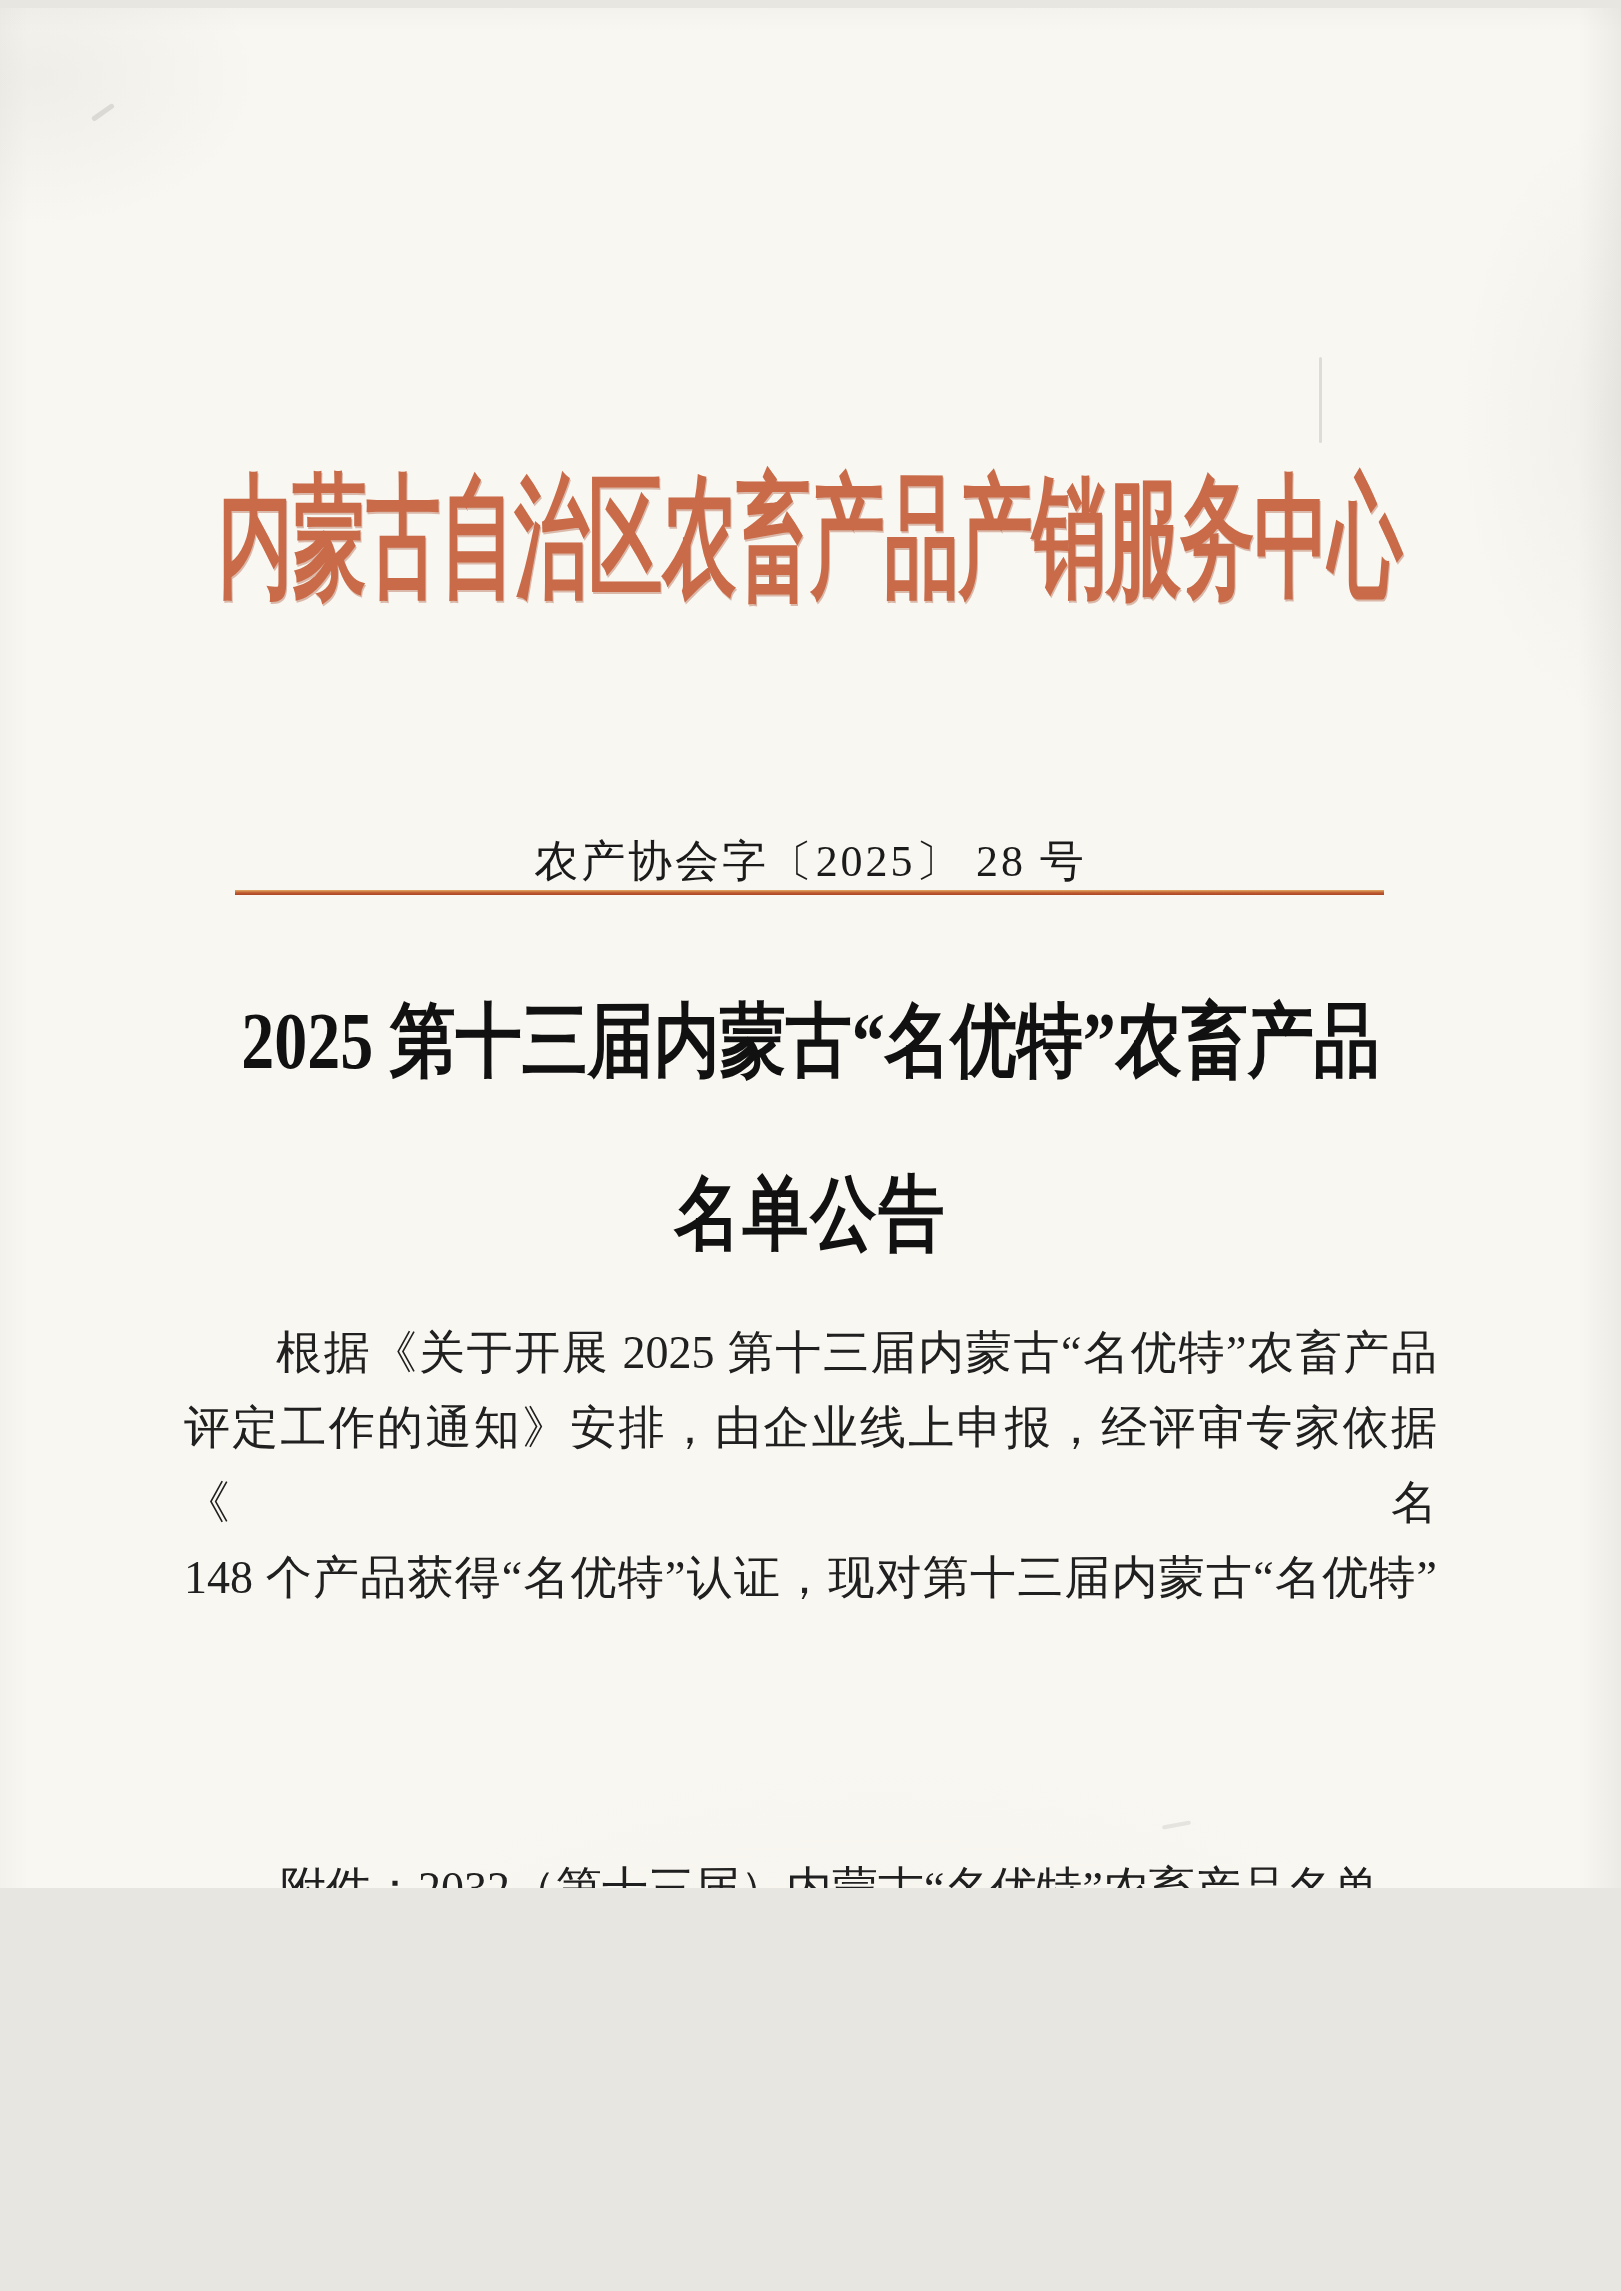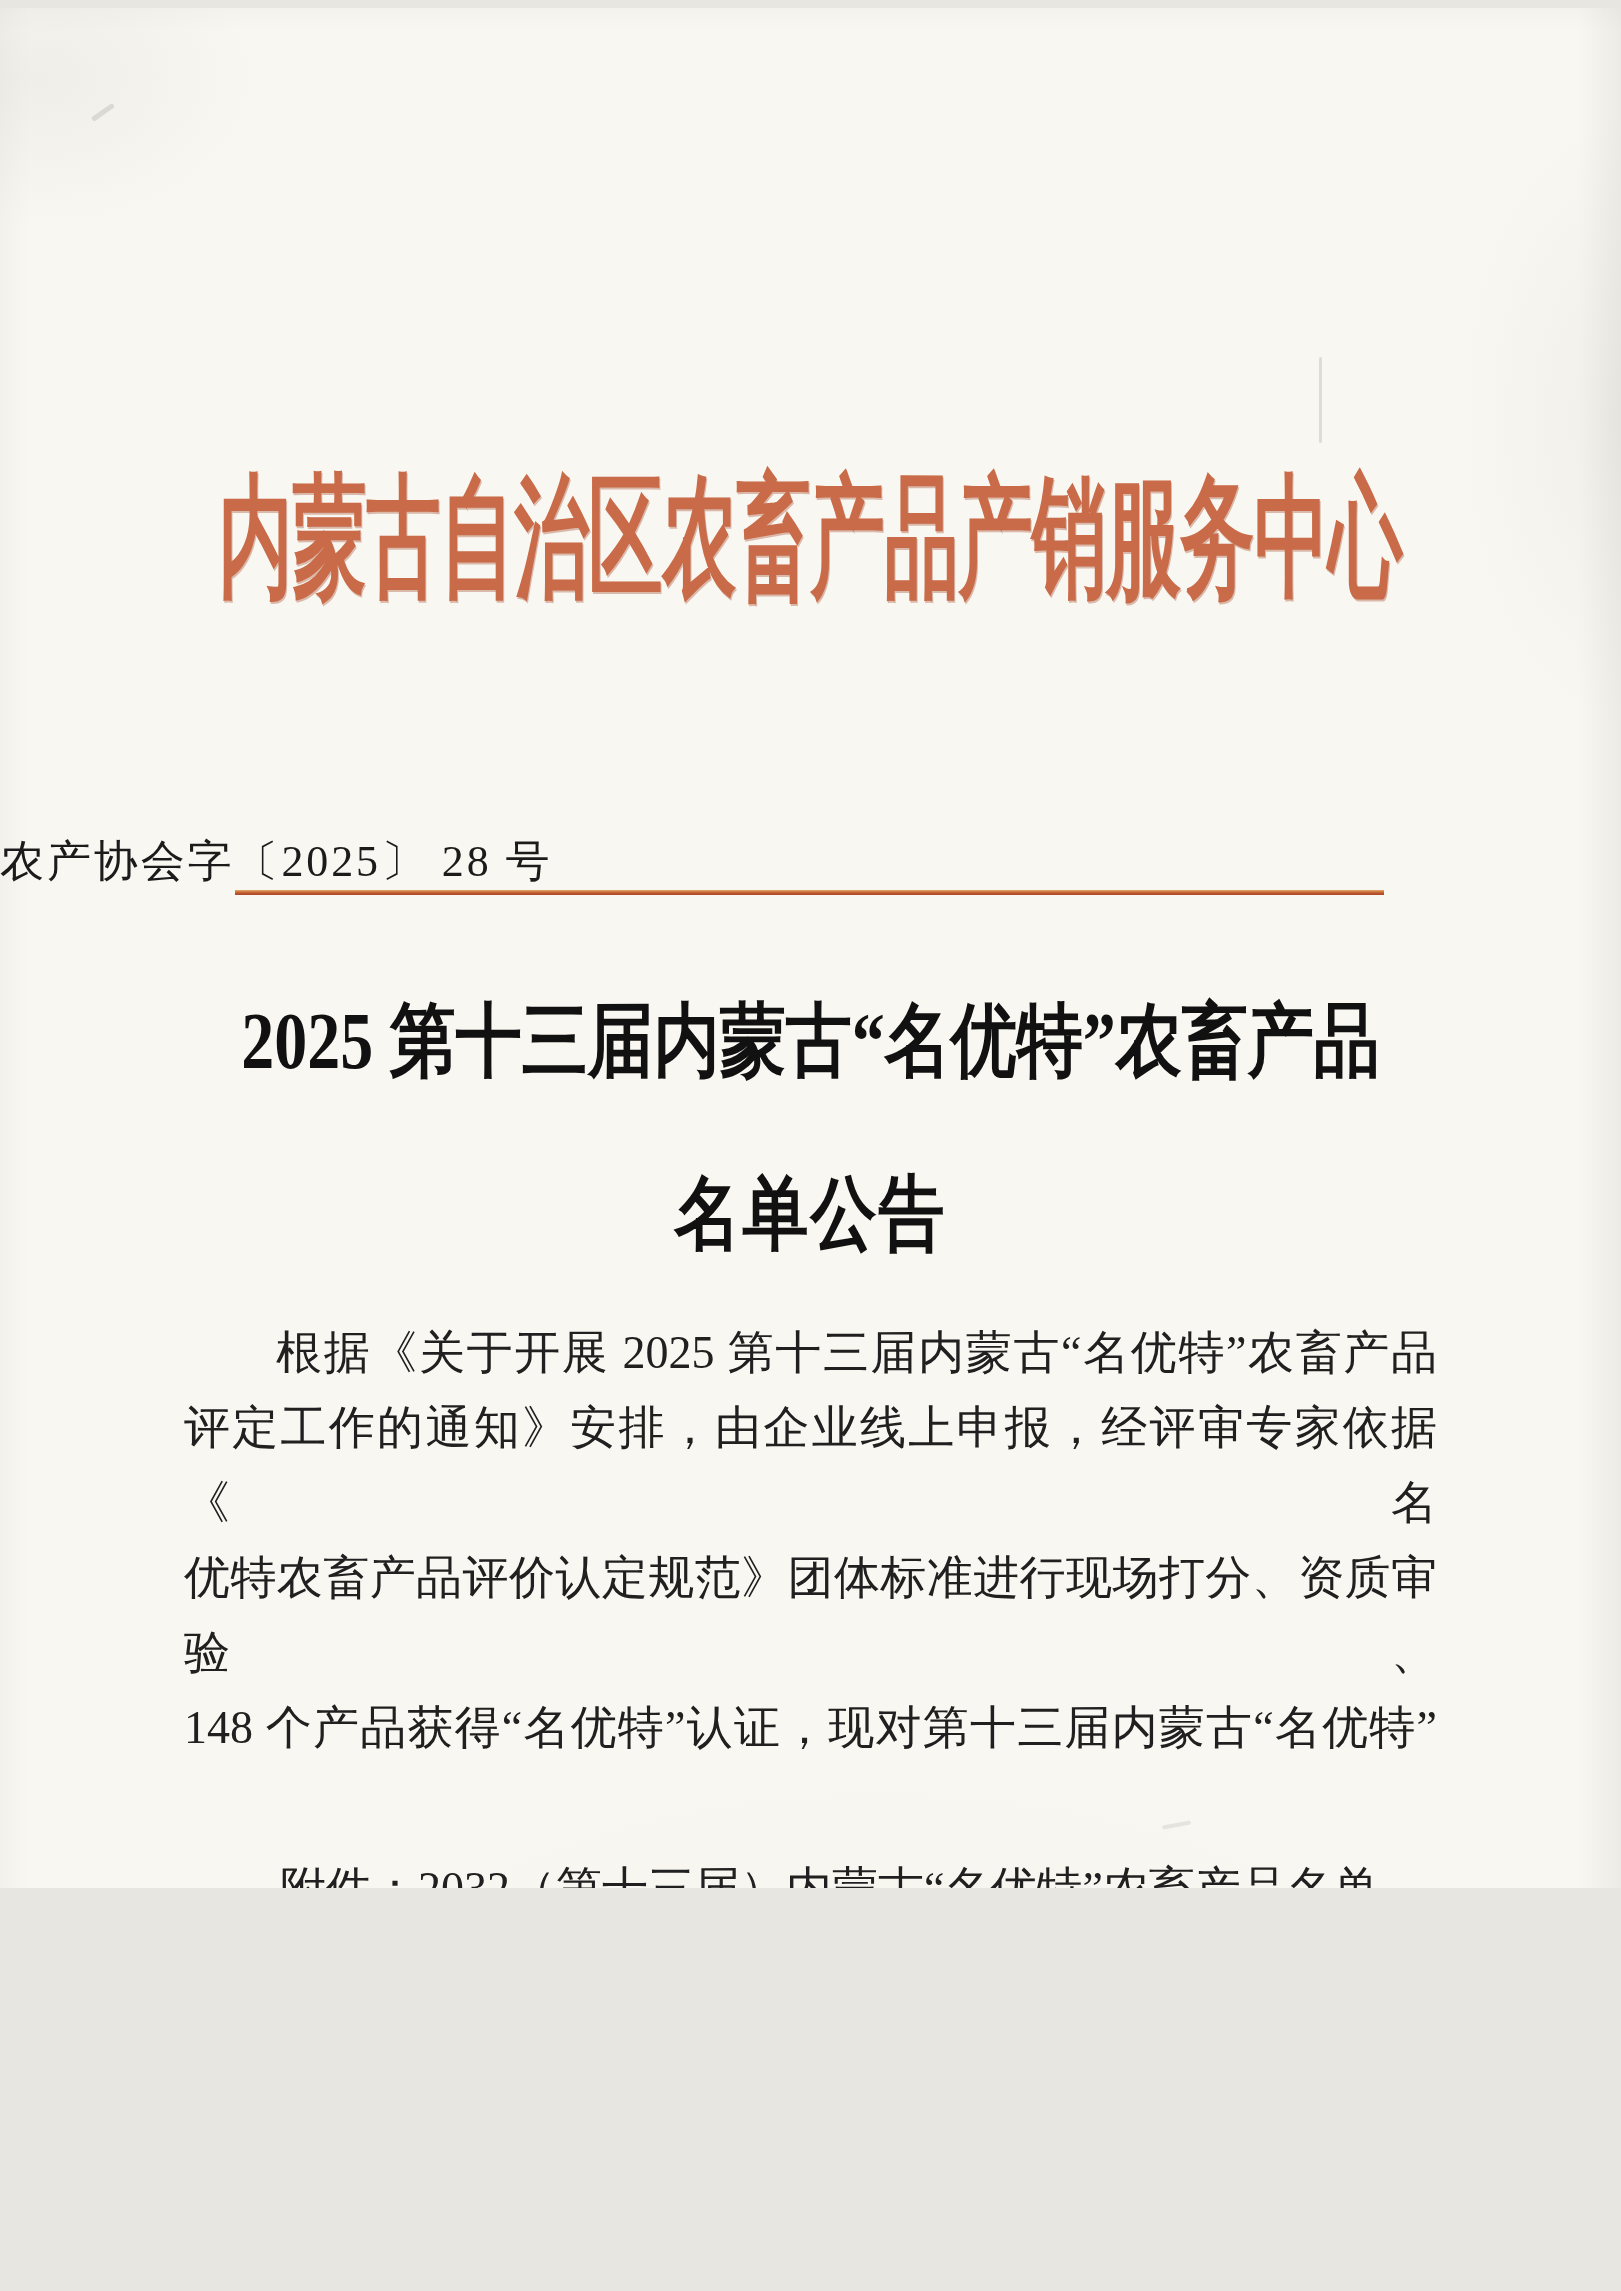--- a/index.html
+++ b/index.html
@@ -34,20 +34,21 @@
   .org-line .stretch {
     display: inline-block;
     transform: scaleY(1.8);
     transform-origin: center;
   }
   .org1 { top: 493px; }
   .org2 { top: 668px; letter-spacing: 2.9px; }
   .doc-number {
     position: absolute;
     top: 828px; left: 0; width: 100%;
+    text-align: center;
     font-size: 44px;
     line-height: 51px;
     letter-spacing: 2.9px;
     color: #1b1b1b;
   }
   .red-rule {
     position: absolute;
     top: 882px; left: 235px;
     width: 1149px; height: 4.9px;
     background: linear-gradient(to bottom, #e3aa65 0%, #c05c31 55%, #a94526 100%);
@@ -144,21 +145,20 @@
     <span class="stretch">2025 第十三届内蒙古“名优特”农畜产品</span>
   </div>
 
   <div class="title-line title2">
     <span class="stretch">名单公告</span>
   </div>
 
   <div class="body-block">
     <div class="body-line first">根据《关于开展 2025 第十三届内蒙古“名优特”农畜产品</div>
     <div class="body-line">评定工作的通知》安排，由企业线上申报，经评审专家依据《名</div>
-    <div class="body-line">优特农畜产品评价认定规范》团体标准进行现场打分、资质审验、</div>
     <div class="body-line">148 个产品获得“名优特”认证，现对第十三届内蒙古“名优特”</div>
   </div>
 
   <div class="attachment">附件：2032（第十三届）内蒙古“名优特”农畜产品名单</div>
 
   <div class="page-number">- 1 -</div>
 
   <div class="scan-streak"></div>
   <div class="scan-speck-a"></div>
   <div class="scan-speck-b"></div>

